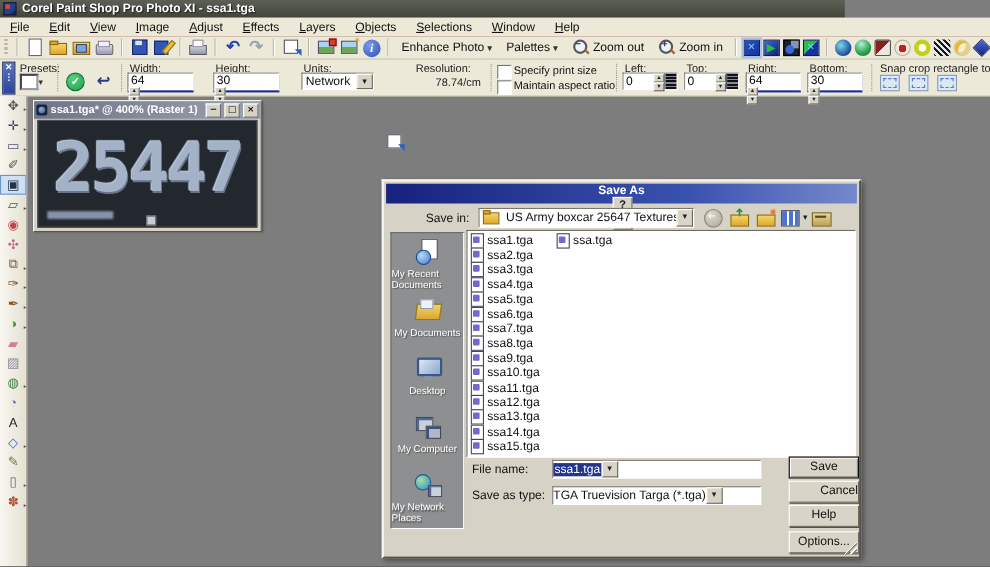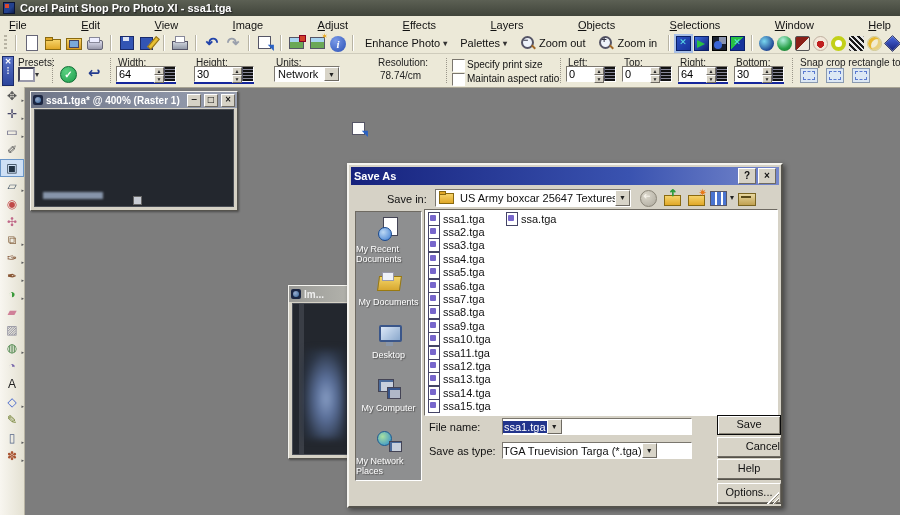--- a/index.html
+++ b/index.html
@@ -1,26 +1,26 @@
 <!DOCTYPE html>
 <html><head>
 <meta charset="utf-8">
 <style>
   html,body{margin:0;padding:0;background:#555;}
   #app{position:relative;width:900px;height:515px;overflow:hidden;background:#7d7d7d;
        font-family:"Liberation Sans",sans-serif;font-size:11px;color:#111;}
   .abs{position:absolute;}
   
-  #titlebar{left:0;top:0;width:900px;height:16px;background:linear-gradient(180deg,#5c6054,#40443a);
+  #titlebar{left:0;top:0;width:768px;height:16px;background:linear-gradient(180deg,#5c6054,#40443a);
     color:#fff;font-weight:bold;font-size:11px;line-height:16px;}
   #appicon{left:3px;top:2px;width:12px;height:12px;background:linear-gradient(135deg,#23418f 60%,#0e1f4e);
     border:1px solid #0a1436;box-sizing:border-box;}
   #appicon:after{content:"";position:absolute;left:1px;top:1px;width:4px;height:4px;background:#d84a30;}
   #titletext{left:20px;top:0;text-shadow:1px 1px 1px #222;}
-  #menubar{left:0;top:16px;width:900px;height:17px;background:#ece9d8;border-bottom:6px solid #7f1d1d;display:flex;align-items:center;justify-content:space-between;}
+  #menubar{left:0;top:16px;width:900px;height:17px;background:#ece9d8;border-bottom:6px solid #7f1d1d;display:flex;align-items:center;}
   .mitem{padding:0 9px;line-height:16px;cursor:default;}
   .mitem u{text-decoration:underline;}
   
   #toolbar{left:0;top:33px;width:900px;height:21px;background:#ece9d8;border-bottom:1px solid #cfccbc;
     display:flex;align-items:center;gap:3px;padding-left:4px;box-sizing:border-box;}
   .tsep{width:1px;height:16px;background:#b8b4a4;border-right:1px solid #fff;margin:0 3px;flex:none;}
   .grip{width:3px;height:16px;background:repeating-linear-gradient(180deg,#b8b4a4 0 2px,#ece9d8 2px 4px);margin-right:2px;flex:none;}
   .ticon{width:18px;height:18px;flex:none;position:relative;display:inline-block;}
   .tbtn{display:flex;align-items:center;gap:3px;padding:1px 5px;white-space:nowrap;flex:none;}
   .caret{font-size:8px;color:#333;}
@@ -71,21 +71,21 @@
   .c6{border-radius:2px;background:repeating-linear-gradient(45deg,#1a1a1a 0 2px,#e8e8e8 2px 4px);}
   .c7{background:#f2ecd2;border:1px solid #d0c890;box-shadow:inset 3px 2px 0 #e8b830, inset -3px -2px 0 #e8d080;}
   .c8{border-radius:0;transform:rotate(45deg) scale(.8);background:linear-gradient(135deg,#4a6ae0,#16227c);border:1px solid #0a1454;}
   
   #toolopts{left:0;top:54px;width:900px;height:33px;background:#ece9d8;border-bottom:1px solid #a8a494;}
   .tlabel{position:absolute;top:3px;font-size:10px;color:#222;white-space:nowrap;}
   .thandle{position:absolute;left:2px;top:2px;width:10px;height:28px;background:linear-gradient(180deg,#5a74c8,#2c459c);border:1px solid #1a2a6a;}
   .thandle b{display:block;color:#fff;font-size:8px;text-align:center;line-height:9px;cursor:pointer;}
   .vsep{position:absolute;top:4px;width:1px;height:25px;border-left:1px dotted #9a968a;}
   .spin{position:absolute;top:12px;height:16px;background:#fff;border:1px solid;border-color:#7a766e #fff #fff #7a766e;display:flex;box-sizing:border-box;}
-  .spin.navy{box-shadow:0 2px 0 #16279c;}
+  .spin.navy{box-shadow:0 2px 0 #16279c;flex-direction:column;}
   .spin input{border:0;padding:0 2px;flex:1;min-width:0;font:11px "Liberation Sans",sans-serif;outline:none;}
   .spbtns{width:10px;display:flex;flex-direction:column;flex:none;}
   .spbtns i{flex:1;font-style:normal;font-size:5px;line-height:6px;text-align:center;background:#d8d4c8;border:1px solid;border-color:#fff #6e6a62 #6e6a62 #fff;color:#222;}
   .spmenu{width:10px;flex:none;background:repeating-linear-gradient(180deg,#111 0 2px,#889 2px 3px);border-left:1px solid #556;}
   .combo{position:absolute;top:12px;height:16px;background:#fff;border:1px solid;border-color:#7a766e #fff #fff #7a766e;display:flex;align-items:center;box-sizing:border-box;}
   .combo .cval{flex:1;padding:0 3px;white-space:nowrap;overflow:hidden;}
   .drop{width:15px;height:100%;flex:none;background:#d8d4c8;border:1px solid;border-color:#fff #6e6a62 #6e6a62 #fff;font-size:7px;text-align:center;line-height:13px;color:#222;box-sizing:border-box;}
   .cb{position:absolute;width:11px;height:11px;background:#fff;border:1px solid;border-color:#7a766e #fff #fff #7a766e;}
   .cblabel{position:absolute;font-size:10px;white-space:nowrap;}
   .prbtn{position:absolute;top:12px;width:26px;height:17px;display:flex;align-items:center;}
@@ -114,21 +114,21 @@
     font:bold 62px "DejaVu Sans Mono",monospace;letter-spacing:-3px;color:#a4b2c8;
     text-shadow:1px 1px 0 #68748a,-1px -1px 1px #c6d2e2;filter:blur(.7px);}
   #underbar{position:absolute;left:8px;bottom:7px;width:60px;height:7px;background:#98a8c0;filter:blur(1.2px);opacity:.85;}
   #handle{position:absolute;left:98px;bottom:1px;width:7px;height:7px;background:#c8ccd4;border:1px solid #666;}
   #blob{position:absolute;left:10px;top:45px;width:42px;height:90px;background:radial-gradient(ellipse at 55% 55%,#8aa0c6 0%,#5a6f99 30%,#2a3342 70%,transparent 100%);filter:blur(3px);}
   #blob2{position:absolute;left:6px;top:0;width:5px;height:100%;background:#3a3e46;}
   
   #dialog{left:347px;top:163px;width:436px;height:345px;background:#d6d2c6;
     border:2px solid;border-color:#f5f4ef #55534d #55534d #f5f4ef;box-sizing:border-box;box-shadow:2px 2px 5px rgba(0,0,0,.45);}
   #dlgtitle{position:absolute;left:2px;top:2px;right:2px;height:18px;
-    background:linear-gradient(90deg,#16227d,#3a53b0 65%,#7688cc);display:flex;align-items:center;padding:0 3px;box-sizing:border-box;}
+    background:linear-gradient(90deg,#16227d,#3a53b0 65%,#7688cc);display:flex;align-items:center;padding:0 3px;box-sizing:border-box;flex-direction:column;}
   #dlgtitle span{color:#fff;font-weight:bold;flex:1;}
   .dtbtn{width:16px;height:14px;background:#d6d2c6;border:1px solid;border-color:#fff #6e6a62 #6e6a62 #fff;
     font:bold 10px "Liberation Sans",sans-serif;text-align:center;line-height:13px;margin-left:2px;}
   .dlabel{position:absolute;white-space:nowrap;}
   
   #saveincombo .sfold{width:13px;height:9px;background:linear-gradient(#f6d36a,#e0a828);border:1px solid #8a6a10;margin:0 3px;flex:none;position:relative;}
   #saveincombo .sfold:before{content:"";position:absolute;left:-1px;top:-3px;width:5px;height:2px;background:#e0a828;border:1px solid #8a6a10;}
   .dicon{position:absolute;width:18px;height:18px;}
   .d-back:before{content:"";position:absolute;left:0;top:1px;width:15px;height:15px;border-radius:50%;background:radial-gradient(circle at 35% 30%,#dcd8cc,#aca89c);border:1px solid #8a8578;}
   .d-back:after{content:"➜";position:absolute;left:3px;top:2px;color:#f5f2ea;font-size:9px;transform:scaleX(-1);}
@@ -278,21 +278,21 @@
         </span>
         <span class="spmenu"></span>
     </div>
     <div class="tlabel" style="left:276px">Units:</div>
     <div class="combo" style="left:274px;width:66px">
       <span class="cval">Network</span>
         <span class="drop">▼</span>
     </div>
     <span class="ticon i-resize abs" style="left:350px;top:66px"></span>
     <div class="tlabel" style="left:378px">Resolution:</div>
-    <div class="tlabel" style="left:380px;top:16px">78.74/cm</div>
+    <div class="tlabel" style="left:396px;top:16px">78.74/cm</div>
 
     
     <div class="vsep" style="left:446px"></div>
     <div class="cb" style="left:452px;top:5px"></div>
     <div class="cblabel" style="left:467px;top:5px">Specify print size</div>
     <div class="cb" style="left:452px;top:19px"></div>
     <div class="cblabel" style="left:467px;top:19px">Maintain aspect ratio</div>
     <div class="vsep" style="left:560px"></div>
 
     <div class="tlabel" style="left:568px">Left:</div>
@@ -419,37 +419,26 @@
   <div class="imgwin abs" style="left:30px;top:91px;width:206px;height:118px">
     <div class="iwtitle active">
       <span class="iwicon"></span>
       <span>ssa1.tga* @ 400% (Raster 1)</span>
       <span class="iwspacer"></span>
       <span class="wbtn">−</span>
       <span class="wbtn">□</span>
       <span class="wbtn">×</span>
     </div>
     <div class="iwcanvas" style="left:3px;top:17px;width:198px;height:96px">
+      <div id="digits">25447</div>
       <div id="underbar"></div>
       <div id="handle"></div>
     </div>
   </div>
 
-  <div class="imgwin abs" style="left:288px;top:285px;width:100px;height:172px">
-    <div class="iwtitle inactive">
-      <span class="iwicon"></span>
-      <span>Im...</span>
-      <span class="iwspacer"></span>
-      <span class="wbtn">−</span>
-    </div>
-    <div class="iwcanvas" style="left:3px;top:17px;width:92px;height:150px">
-      <div id="blob2"></div>
-      <div id="blob"></div>
-    </div>
-  </div>
 
   <div id="dialog" class="abs">
     <div id="dlgtitle">
       <span>Save As</span>
       <div class="dtbtn">?</div>
       <div class="dtbtn">×</div>
     </div>
 
     <div class="dlabel" style="left:38px;top:28px">Save in:</div>
     <div class="combo" id="saveincombo" style="left:86px;top:24px;width:196px;height:18px;position:absolute">

